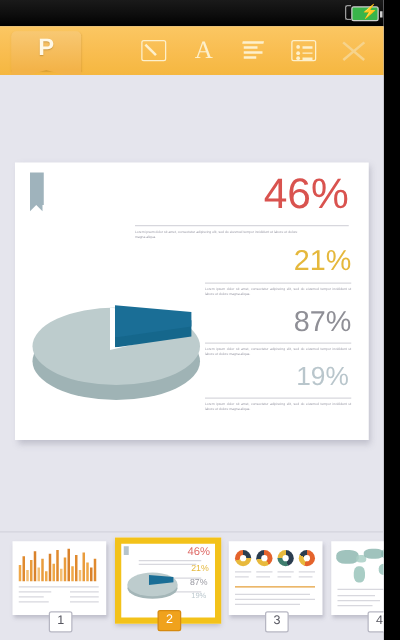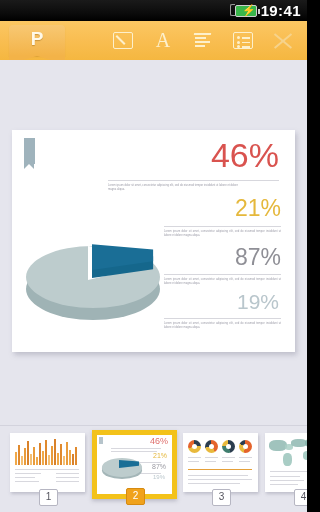--- a/index.html
+++ b/index.html
@@ -317,21 +317,20 @@
 
 <div id="app">
 
   <div id="statusbar">
     <div class="sb-batt-wrap">
       <div class="sb-batt-frame"></div>
       <div class="sb-battery">
           <span class="sb-bolt">⚡</span>
         </div>
     </div>
-    <div id="clock">19:41</div>
   </div>
 
   <div id="toolbar">
     <div id="logo">
       <div class="pchar">P</div>
     </div>
     <div class="tb-icons">
       <div class="tb-btn">
         <span class="glyph-box">
             <i class="pencil"></i>

